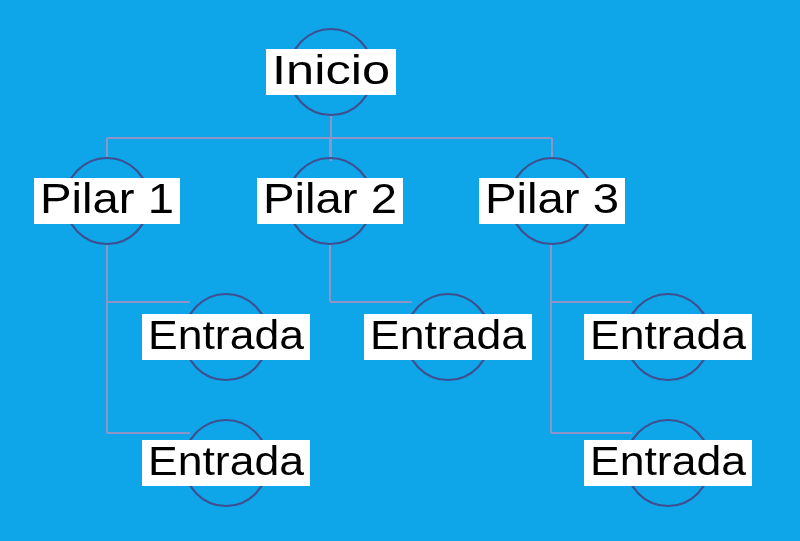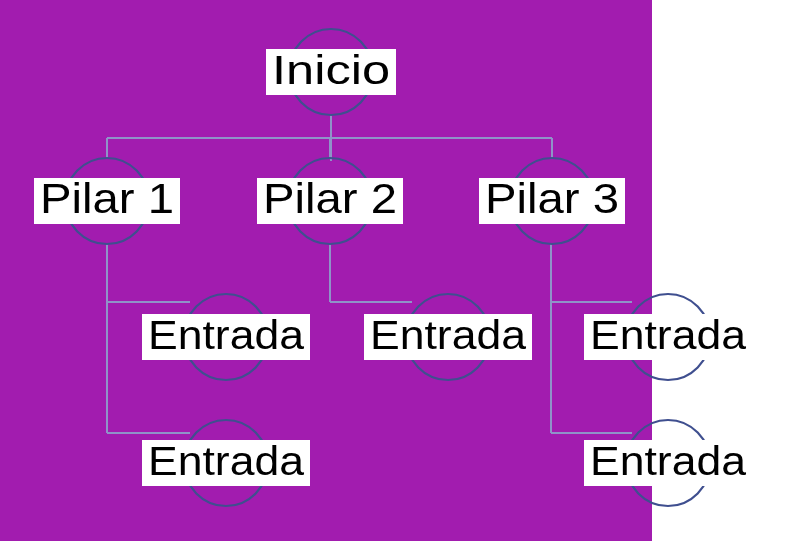--- a/index.html
+++ b/index.html
@@ -9,23 +9,23 @@
     background: #ffffff;
   }
   body {
     width: 800px;
     height: 541px;
     font-family: "Liberation Sans", sans-serif;
     overflow: hidden;
   }
   #diagram-root {
     position: relative;
-    width: 652px;
+    width: 800px;
     height: 541px;
-    background: #a21caf;
+    background: #0ea5e9;
   }
   #diagram-svg {
     position: absolute;
     left: 0;
     top: 0;
     width: 800px;
     height: 541px;
     display: block;
   }
   .connector {

